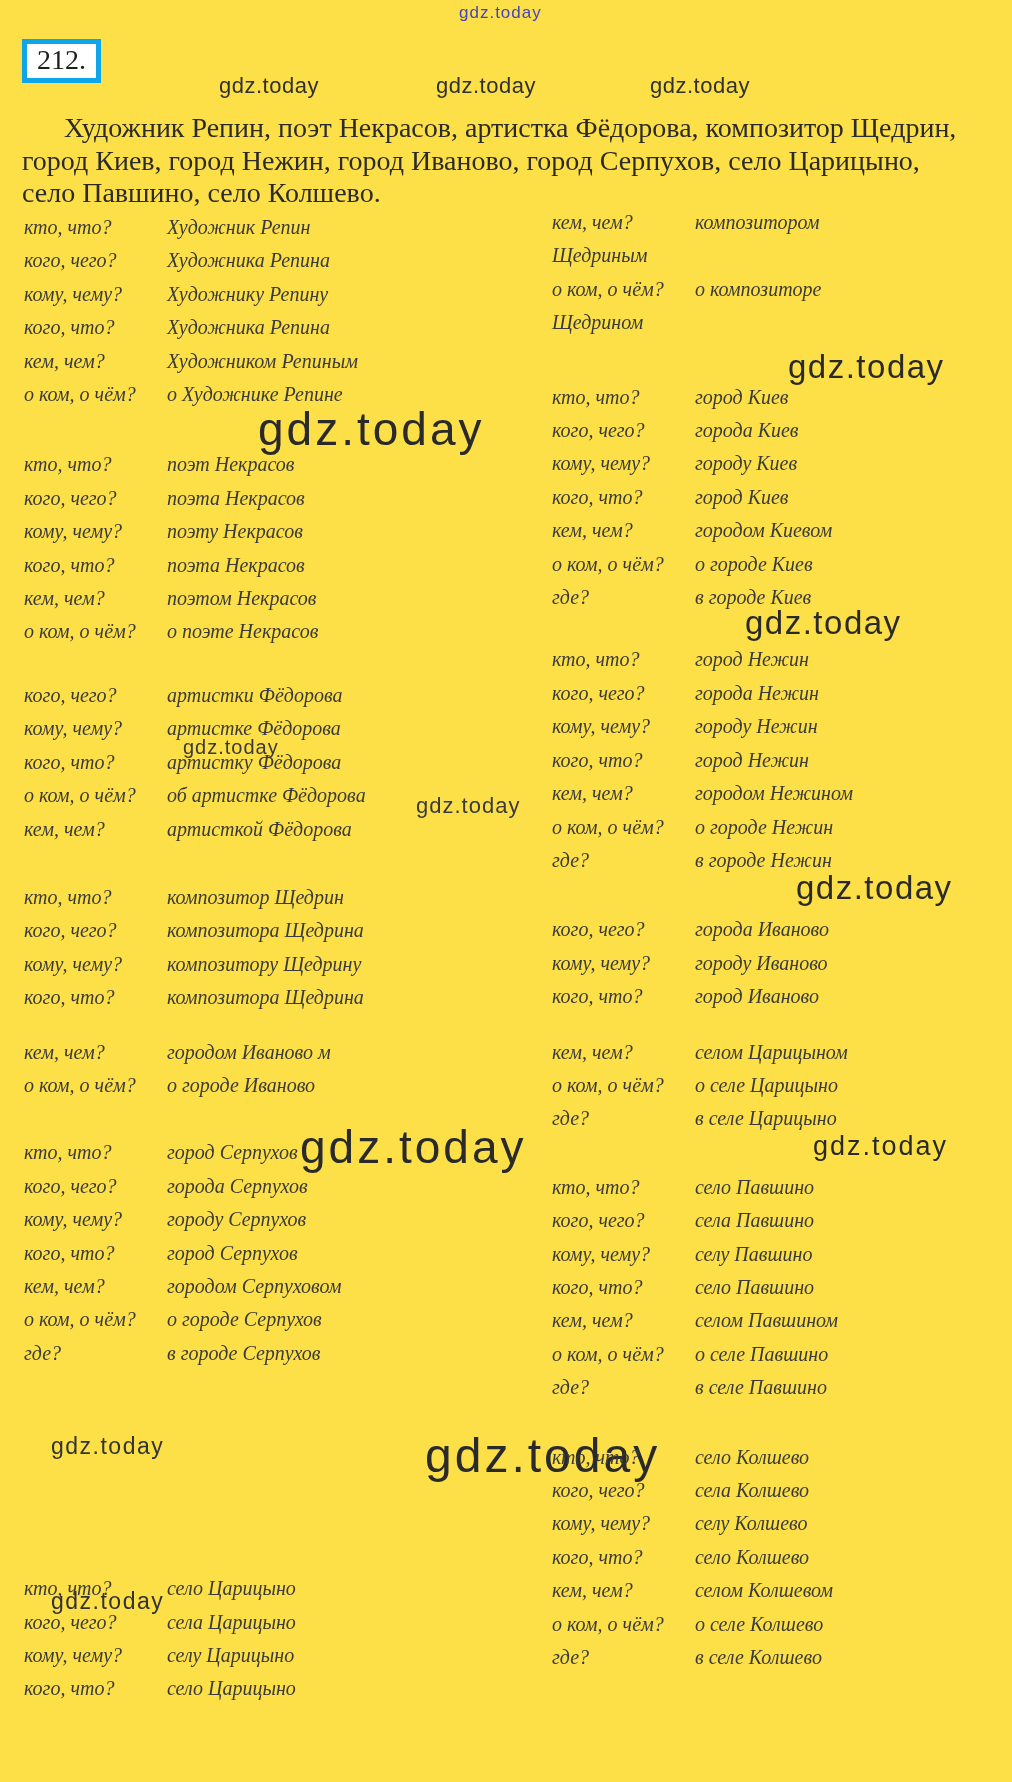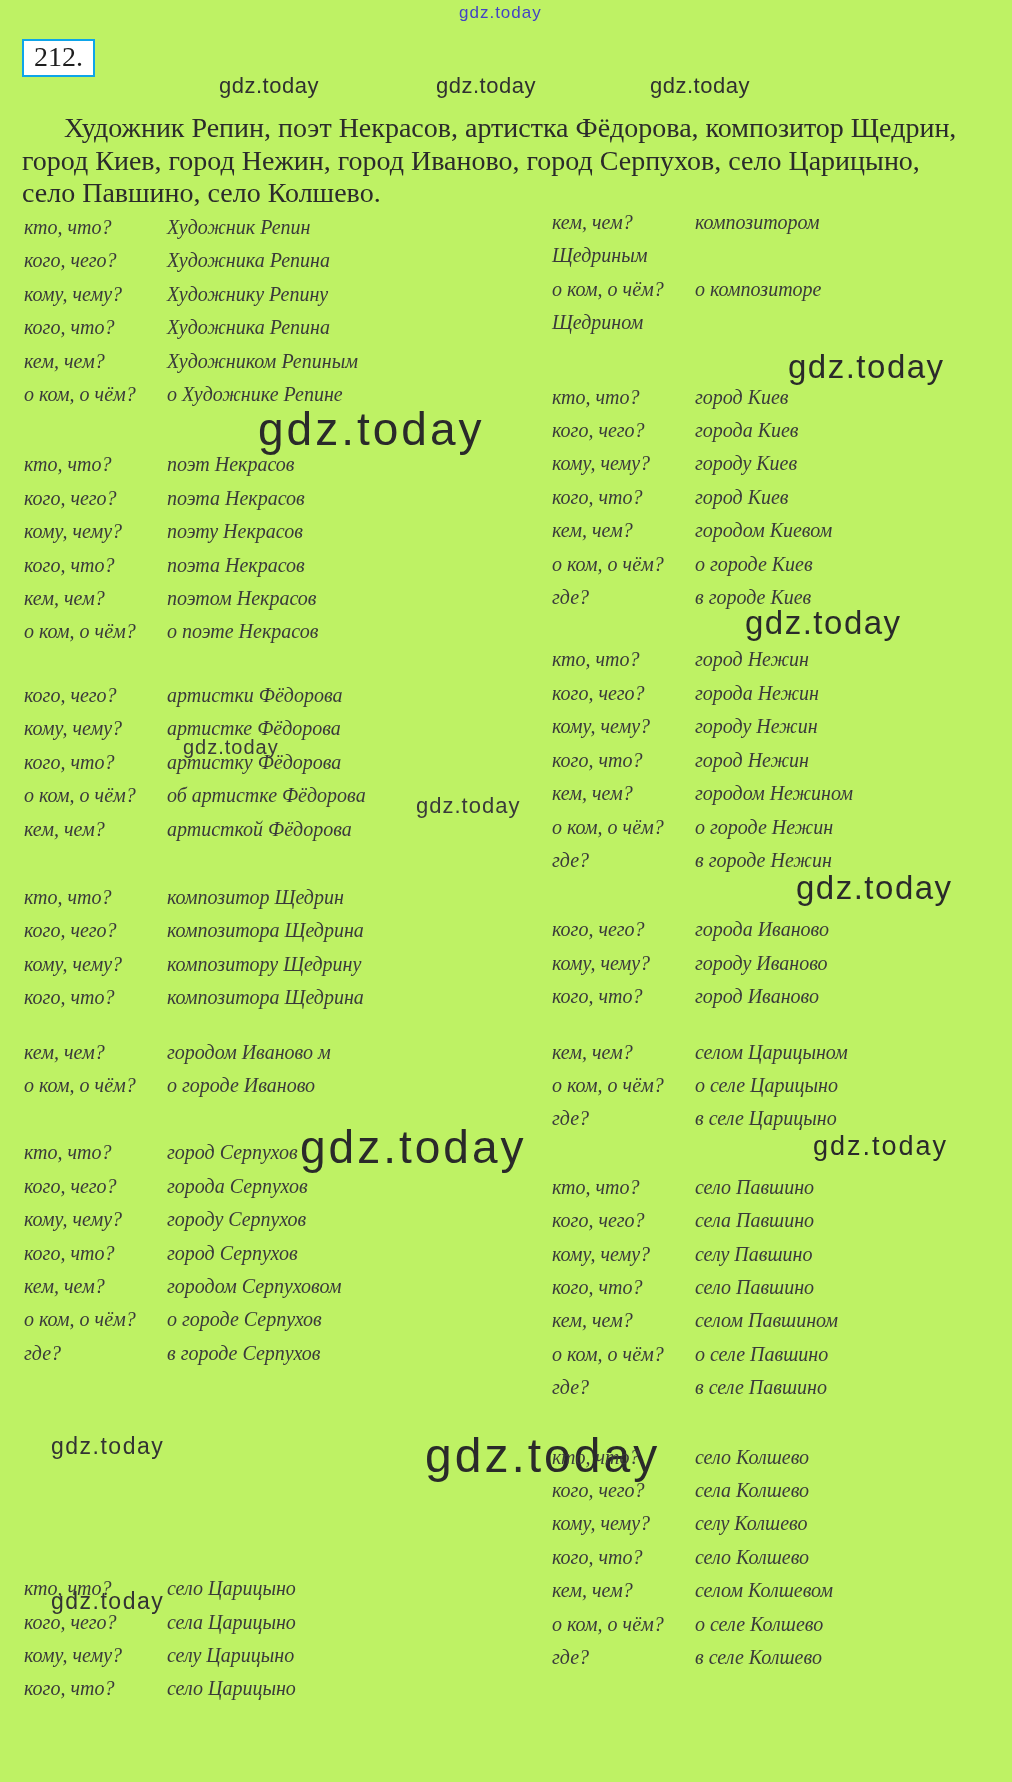--- a/index.html
+++ b/index.html
@@ -1,20 +1,20 @@
 <!DOCTYPE html>
 <html><head>
 <meta charset="utf-8">
 <style>
   html,body{margin:0;padding:0;background:#ffffff;}
   .page{
     position:relative;
     width:1012px;
     height:1782px;
-    background:#bef264;
+    background:#fde047;
     overflow:hidden;
     font-family:"Liberation Serif", serif;
   }
   
   .wm{
     position:absolute;
     font-family:"Liberation Sans", sans-serif;
     color:#2a2a2a;
     white-space:nowrap;
     font-weight:400;
@@ -30,21 +30,21 @@
   .wm.w9 {left:416px;top:793px;font-size:22px;letter-spacing:1px;color:#3a3a3a;}
   .wm.w10{left:796px;top:869px;font-size:33px;letter-spacing:1.5px;}
   .wm.w11{left:300px;top:1120px;font-size:46px;letter-spacing:3px;}
   .wm.w12{left:813px;top:1131px;font-size:27px;letter-spacing:2px;}
   .wm.w13{left:51px;top:1433px;font-size:23px;letter-spacing:1.5px;color:#333;}
   .wm.w14{left:425px;top:1428px;font-size:48px;letter-spacing:3px;}
   .wm.w15{left:51px;top:1588px;font-size:23px;letter-spacing:1.5px;color:#333;}
   
   .ex-box{
     position:absolute;left:22px;top:39px;
-    border:2px solid #0ea5e9;
+    border:5px solid #0ea5e9;
     padding:0 10px 2px 10px;
     font-size:28px;color:#1e1e1e;
     background:#fff;
   }
   
   .intro{
     position:absolute;left:22px;top:88px;width:960px;
     font-size:28px;line-height:32.5px;color:#2b2b2b;
   }
   .intro .l1{text-indent:42px;margin-top:24px;}

